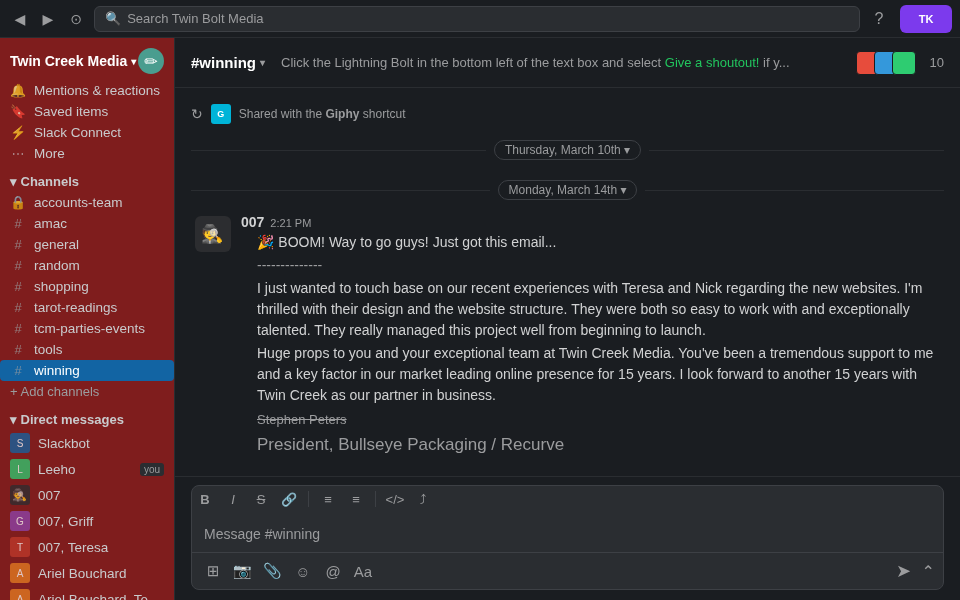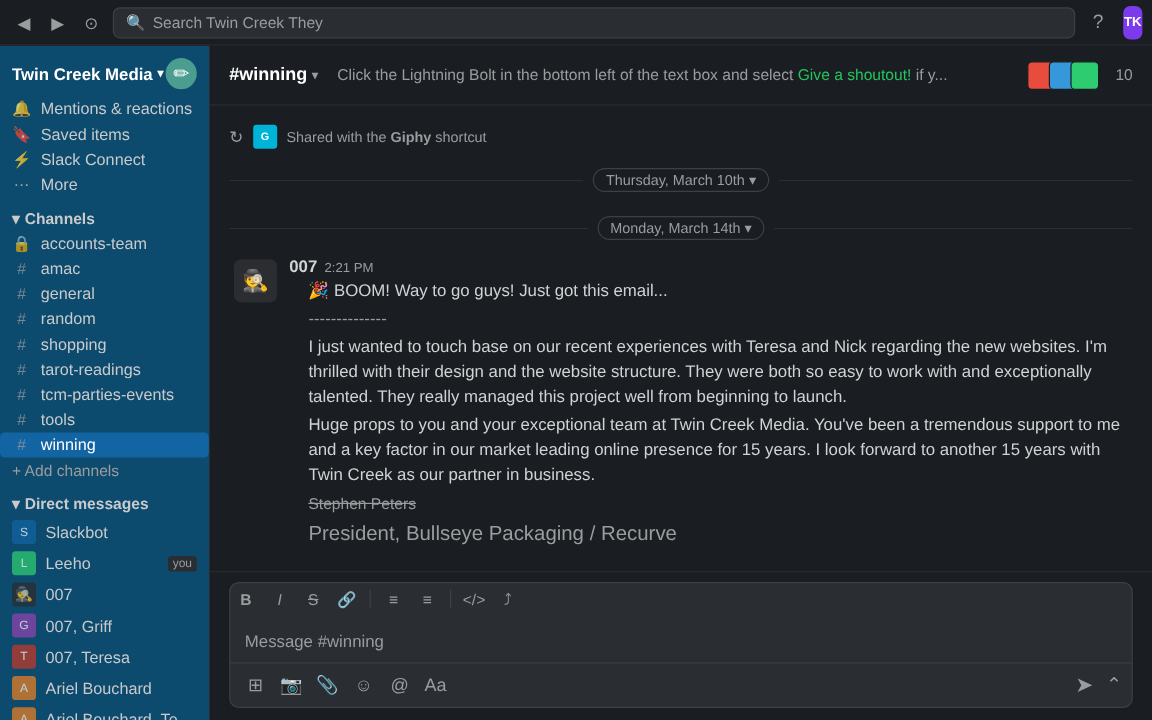--- a/index.html
+++ b/index.html
@@ -5,27 +5,27 @@
     * { box-sizing: border-box; margin: 0; padding: 0; }
     body { font-family: -apple-system, BlinkMacSystemFont, 'Segoe UI', Helvetica, Arial, sans-serif; font-size: 14px; background: #1a1d21; color: #d1d2d3; height: 600px; width: 960px; overflow: hidden; display: flex; flex-direction: column; }
 
     
     .topbar { display: flex; align-items: center; background: #1a1d21; height: 38px; padding: 0 8px; gap: 6px; border-bottom: 1px solid #2a2d31; flex-shrink: 0; }
     .topbar-nav { display: flex; gap: 4px; }
     .topbar-nav button { background: none; border: none; color: #9b9c9e; cursor: pointer; width: 24px; height: 24px; border-radius: 4px; display: flex; align-items: center; justify-content: center; font-size: 14px; }
     .search-bar { flex: 1; background: #2a2d31; border: 1px solid #3d4045; border-radius: 6px; height: 26px; display: flex; align-items: center; padding: 0 10px; gap: 6px; cursor: text; color: #9b9c9e; font-size: 13px; }
     .topbar-right { display: flex; align-items: center; gap: 8px; }
     .topbar-icon { width: 26px; height: 26px; background: none; border: none; color: #9b9c9e; cursor: pointer; display: flex; align-items: center; justify-content: center; font-size: 16px; }
-    .avatar-topbar { width: 16px; height: 28px; border-radius: 6px; background: #7c3aed; display: flex; align-items: center; justify-content: center; color: white; font-size: 11px; font-weight: bold; }
+    .avatar-topbar { width: 52px; height: 28px; border-radius: 6px; background: #7c3aed; display: flex; align-items: center; justify-content: center; color: white; font-size: 11px; font-weight: bold; }
 
     
     .main { display: flex; flex: 1; overflow: hidden; }
 
     
-    .sidebar { width: 175px; background: #0c4a6e; display: flex; flex-direction: column; border-right: 1px solid #2a2d31; flex-shrink: 0; overflow-y: auto; }
+    .sidebar { width: 175px; background: #7f1d1d; display: flex; flex-direction: column; border-right: 1px solid #2a2d31; flex-shrink: 0; overflow-y: auto; }
     .sidebar::-webkit-scrollbar { width: 4px; }
     .sidebar::-webkit-scrollbar-thumb { background: #3d4045; border-radius: 2px; }
 
     .workspace-header { display: flex; align-items: center; justify-content: space-between; padding: 10px 10px 6px 10px; cursor: pointer; }
     .workspace-name { font-weight: 700; color: #fff; font-size: 14px; display: flex; align-items: center; gap: 4px; }
     .workspace-name .chevron { font-size: 10px; }
     .new-msg-btn { width: 26px; height: 26px; background: #4a9d8f; border-radius: 50%; border: none; color: white; cursor: pointer; display: flex; align-items: center; justify-content: center; font-size: 16px; }
 
     .sidebar-item { display: flex; align-items: center; gap: 8px; padding: 3px 10px; cursor: pointer; border-radius: 4px; color: #c9cacc; font-size: 13.5px; }
     .sidebar-item.active { background: #1264a3; color: #fff; }
@@ -97,21 +97,21 @@
 <body>
 
 <div class="topbar">
   <div class="topbar-nav">
     <button>◀</button>
     <button>▶</button>
     <button>⊙</button>
   </div>
   <div class="search-bar">
     <span>🔍</span>
-    <span>Search Twin Creek They</span>
+    <span>Search Twin Bolt Media</span>
   </div>
   <div class="topbar-right">
     <button class="topbar-icon">?</button>
     <div class="avatar-topbar">TK</div>
   </div>
 </div>
 
 <div class="main">
 
   <div class="sidebar">

